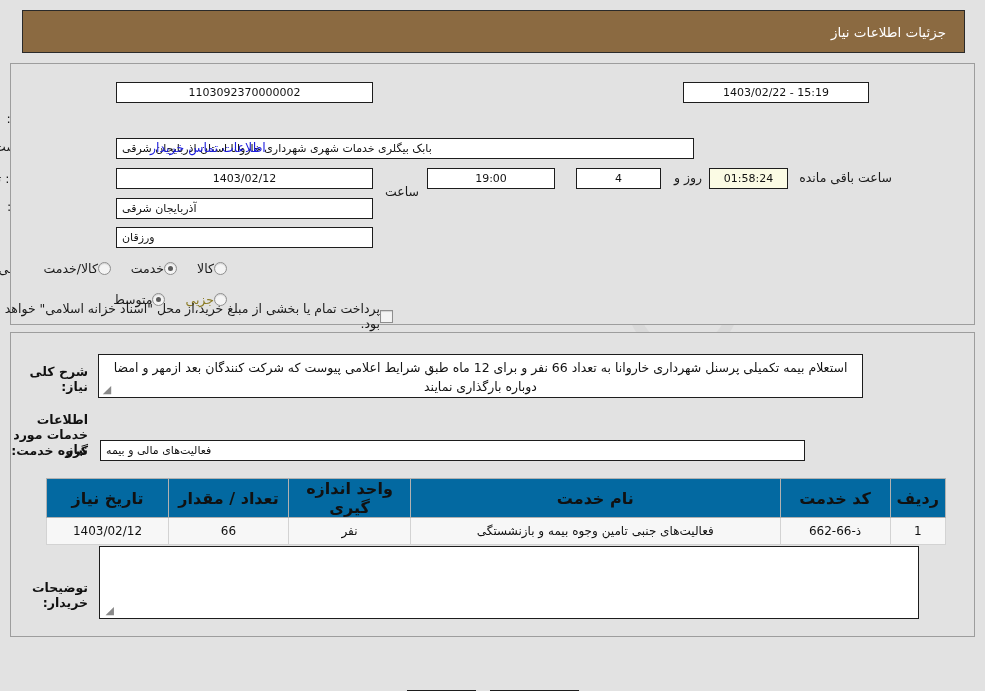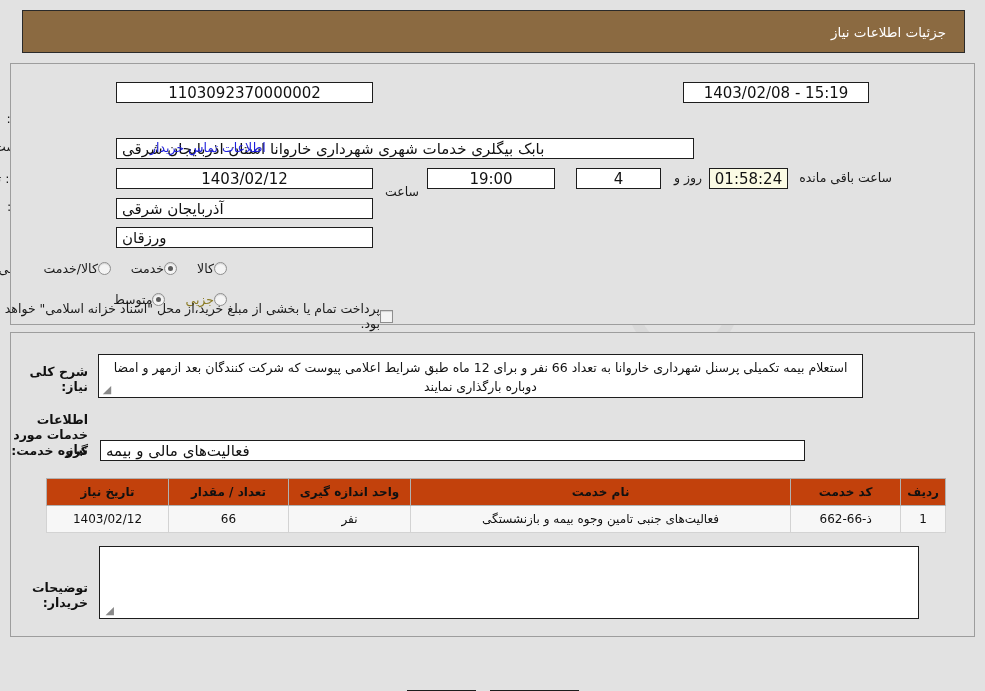--- a/index.html
+++ b/index.html
@@ -57,21 +57,21 @@
     position: absolute;
     display: flex; align-items: center;
     white-space: nowrap;
   }
   .lbl { font-size: 12.5px; color: #1a1a1a; }
 
   .fld {
     background: #ffffff;
     border: 1px solid #1d1d1d;
     height: 21px;
-    font-size: 15px;
+    font-size: 11px;
     color: #111;
     display: flex; align-items: center;
     padding: 0 5px;
     overflow: hidden;
   }
   .fld.center { justify-content: center; }
   .fld.right { justify-content: flex-end; }
   .fld.cream { background: #fbfbe4; }
 
   .link-blue { color: #1c1cdd; font-size: 12.5px; cursor: pointer; }
@@ -117,23 +117,23 @@
   }
 
   
   .tbl {
     position: absolute;
     left: 46px; top: 478px; width: 900px;
     border-collapse: collapse;
     z-index: 2;
   }
   .tbl th {
-    background: #c2410c;
+    background: #0369a1;
     border: 1px solid #b1b1b1;
-    font-size: 12px; font-weight: bold; color: #111;
+    font-size: 16px; font-weight: bold; color: #111;
     height: 27px; padding: 0 6px;
   }
   .tbl td {
     background: #f7f7f7;
     border: 1px solid #d3d3d3;
     font-size: 12px; color: #111;
     height: 27px; padding: 0 6px;
     text-align: center;
   }
 
@@ -177,21 +177,21 @@
 
   <div class="frow" style="right:880px; top:82px;">
     <span class="lbl">شماره نیاز:</span>
   </div>
   <div class="fld center" style="position:absolute; right:612px; top:82px; width:257px; z-index:2;">1103092370000002</div>
 
   <div class="frow" style="right:404px; top:82px;">
     <span class="lbl">تاریخ و ساعت اعلان عمومی:</span>
   </div>
 
-  <div class="fld center" style="position:absolute; left:683px; top:82px; width:186px; z-index:2;">15:19 - 1403/02/08</div>
+  <div class="fld center" style="position:absolute; left:683px; top:82px; width:186px; z-index:2;">15:19 - 1403/02/22</div>
 
   <div class="frow" style="right:880px; top:111px;">
     <span class="lbl">نام دستگاه خریدار:</span>
   </div>
 
   <div class="frow" style="right:880px; top:139px;">
     <span class="lbl">ایجاد کننده درخواست:</span>
   </div>
   <div class="fld right" style="position:absolute; right:291px; top:138px; width:578px; z-index:2;">بابک بیگلری خدمات شهری شهرداری خاروانا استان اذربایجان شرقی</div>
   <div class="frow" style="right:700px; top:139px; left:auto;"></div>

